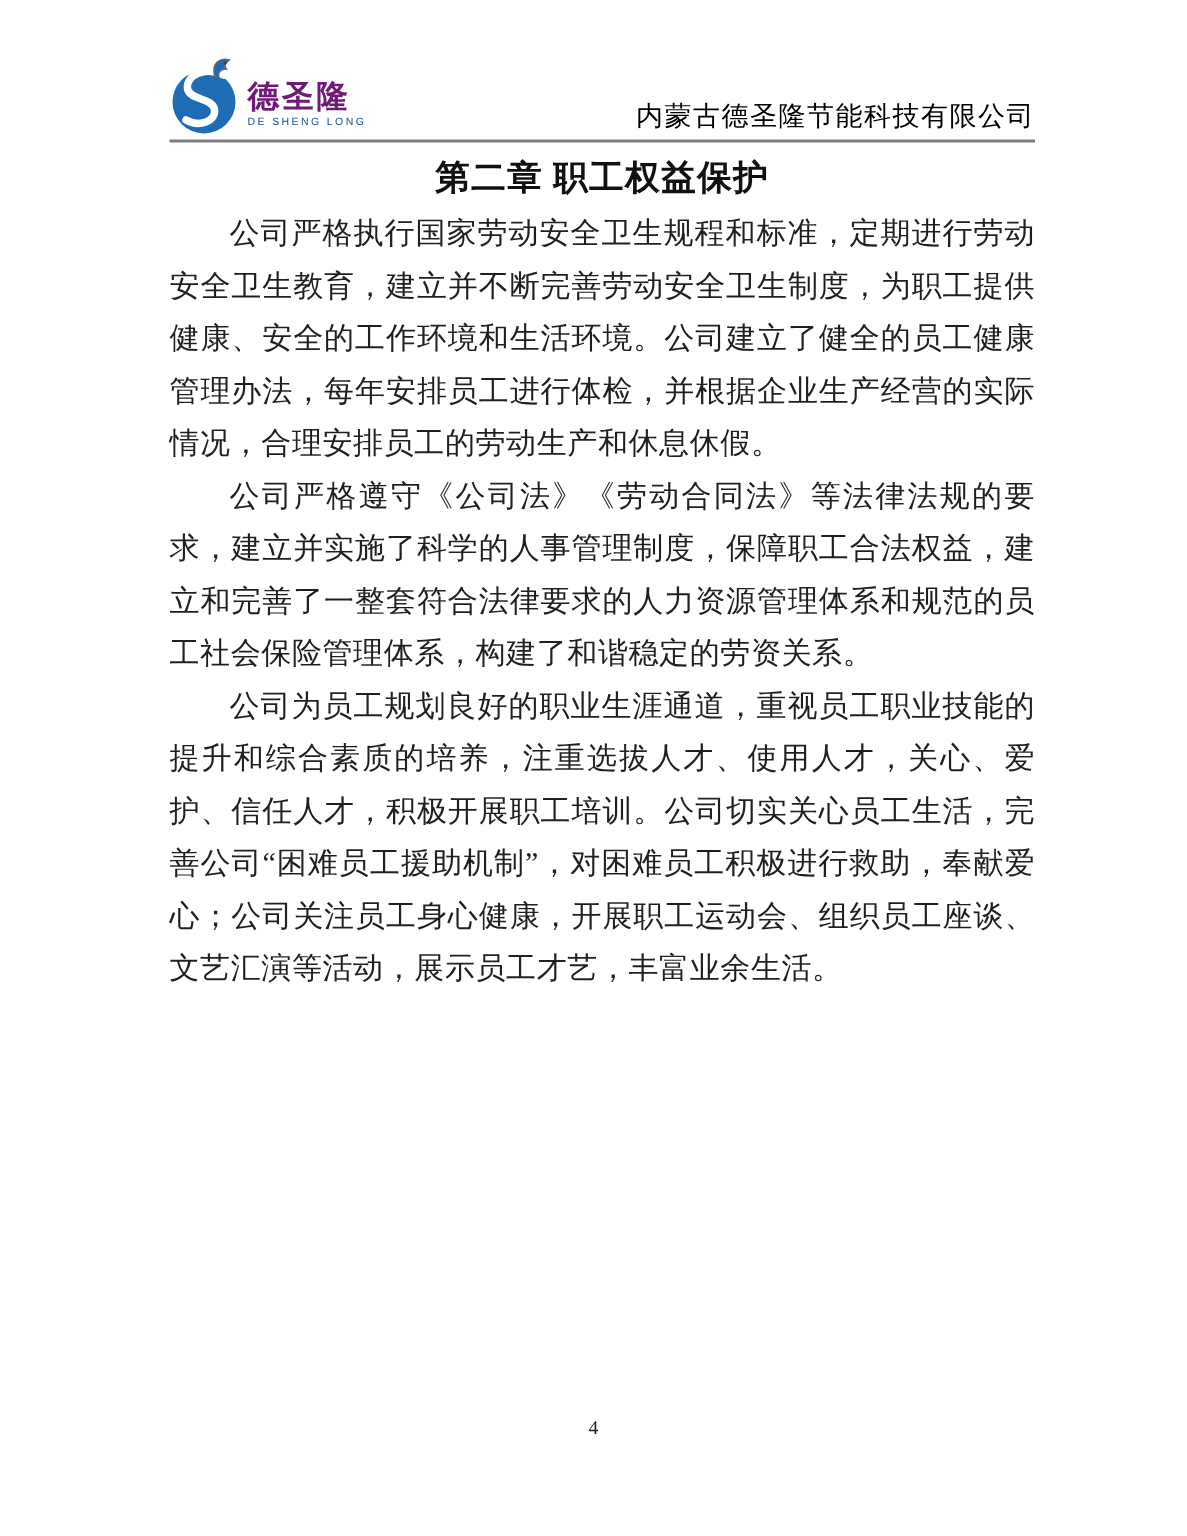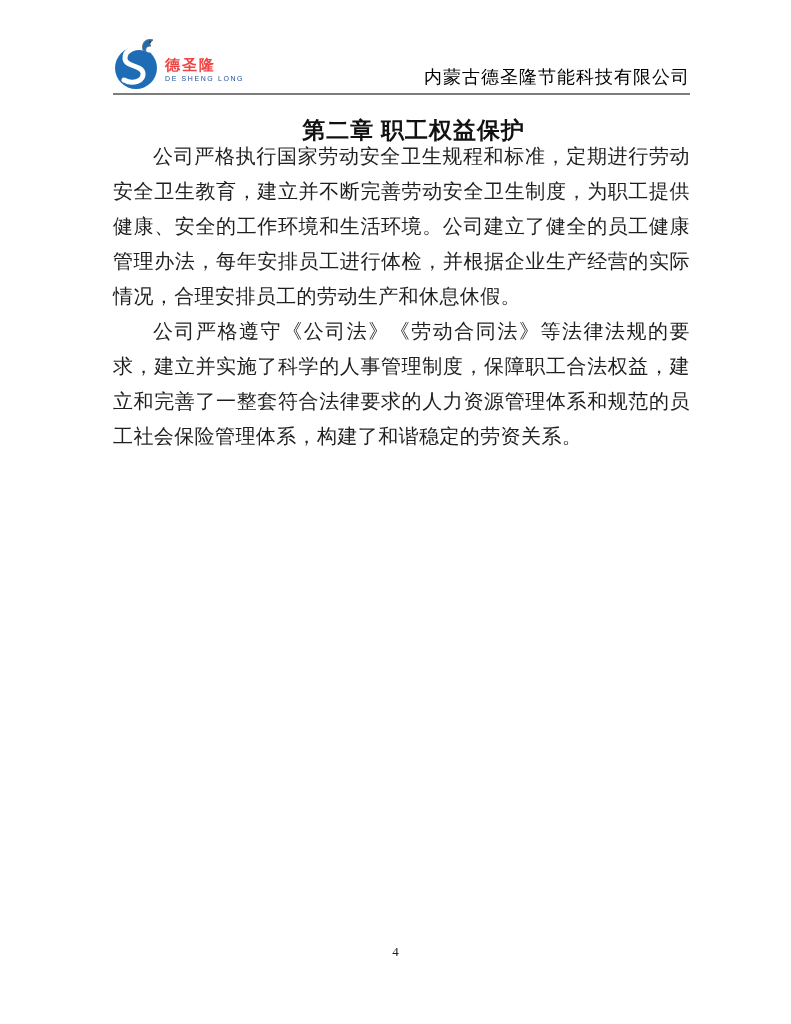--- a/index.html
+++ b/index.html
@@ -32,23 +32,23 @@
     display: flex;
     align-items: center;
     gap: 4px;
     align-self: flex-start;
     margin-top: 2px;
   }
   .logo-mark { display: block; }
   .logo-text { display: flex; flex-direction: column; line-height: 1; margin-top: 10px; }
   .logo-cn {
     font-weight: bold;
-    font-size: 15px;
+    font-size: 21px;
     letter-spacing: 2px;
-    color: #ef4444;
+    color: #701a75;
     font-family: "Liberation Sans", "DejaVu Sans", sans-serif;
   }
   .logo-en {
     font-size: 7px;
     letter-spacing: 1.6px;
     color: #1b4e9b;
     margin-top: 3px;
     font-family: "Liberation Sans", "DejaVu Sans", sans-serif;
   }
   .company-name {
@@ -67,21 +67,21 @@
   .doc-title {
     position: absolute;
     left: 113px;
     width: 577px;
     top: 103px;
     text-align: center;
     font-weight: bold;
     font-size: 23px;
     letter-spacing: 1px;
     color: #111111;
-    margin: 12px;
+    margin: 0;
   }
   .doc-body {
     position: absolute;
     left: 113px;
     width: 577px;
     top: 139px;
   }
   .doc-body p {
     margin: 0;
     font-size: 20px;
@@ -128,17 +128,18 @@
       <div class="company-name">内蒙古德圣隆节能科技有限公司</div>
     </div>
     <hr class="header-rule">
   </div>
 
   <h1 class="doc-title">第二章 职工权益保护</h1>
 
   <div class="doc-body">
     <p>公司严格执行国家劳动安全卫生规程和标准，定期进行劳动安全卫生教育，建立并不断完善劳动安全卫生制度，为职工提供健康、安全的工作环境和生活环境。公司建立了健全的员工健康管理办法，每年安排员工进行体检，并根据企业生产经营的实际情况，合理安排员工的劳动生产和休息休假。</p>
     <p>公司严格遵守《公司法》《劳动合同法》等法律法规的要求，建立并实施了科学的人事管理制度，保障职工合法权益，建立和完善了一整套符合法律要求的人力资源管理体系和规范的员工社会保险管理体系，构建了和谐稳定的劳资关系。</p>
+    <p>公司为员工规划良好的职业生涯通道，重视员工职业技能的提升和综合素质的培养，注重选拔人才、使用人才，关心、爱护、信任人才，积极开展职工培训。公司切实关心员工生活，完善公司“困难员工援助机制”，对困难员工积极进行救助，奉献爱心；公司关注员工身心健康，开展职工运动会、组织员工座谈、文艺汇演等活动，展示员工才艺，丰富业余生活。</p>
   </div>
 
   <div class="page-number">4</div>
 
 </div>
 
 </body></html>

